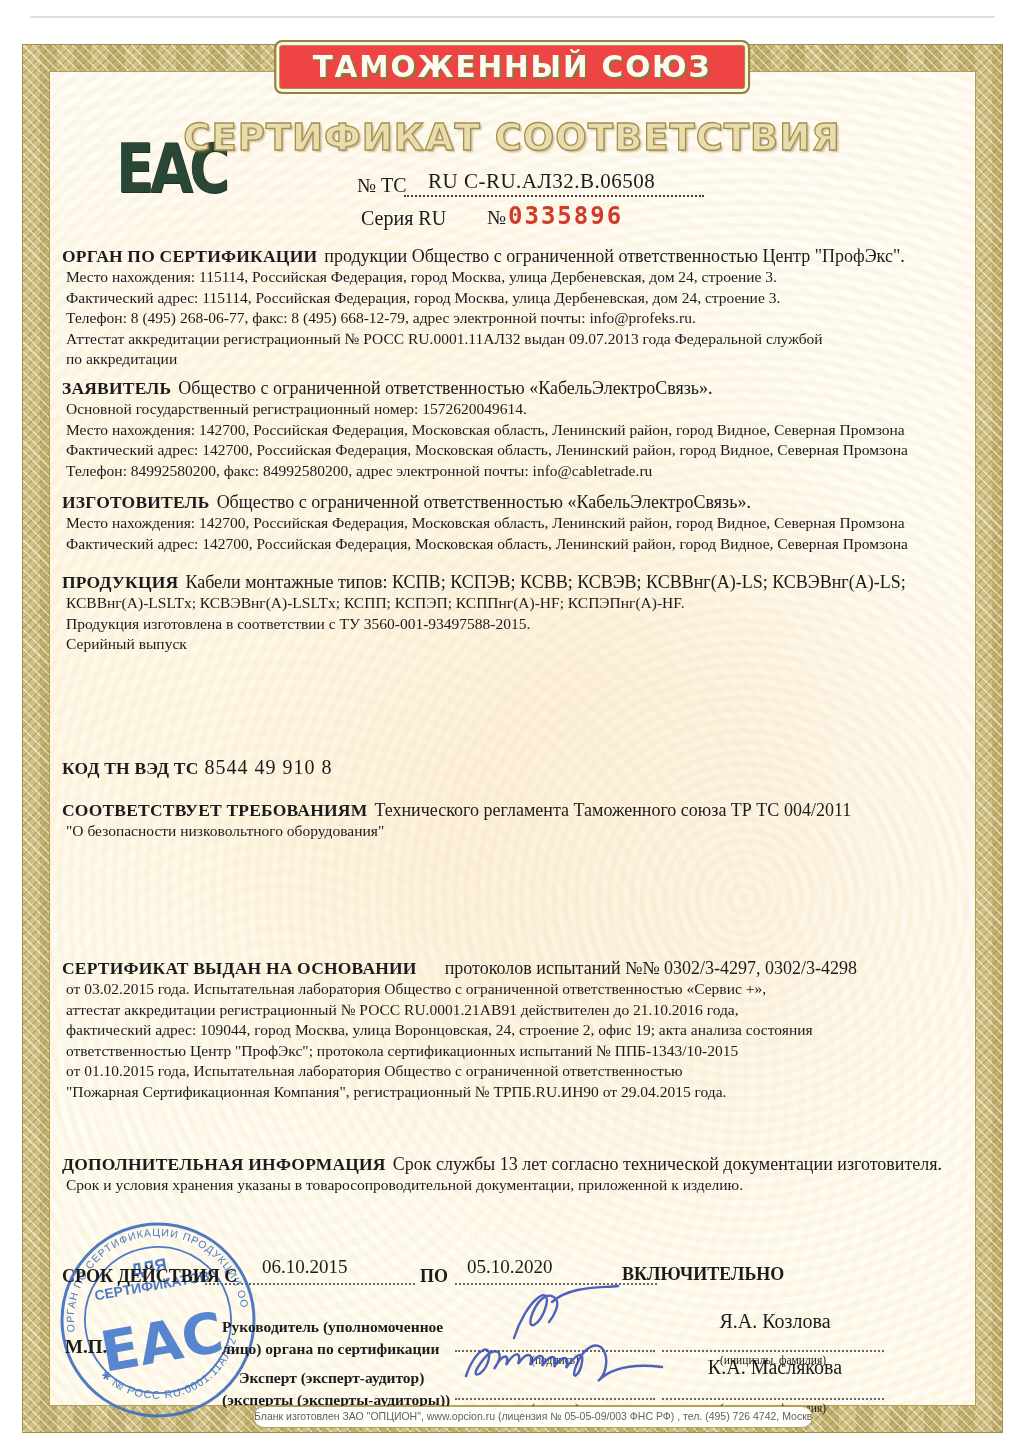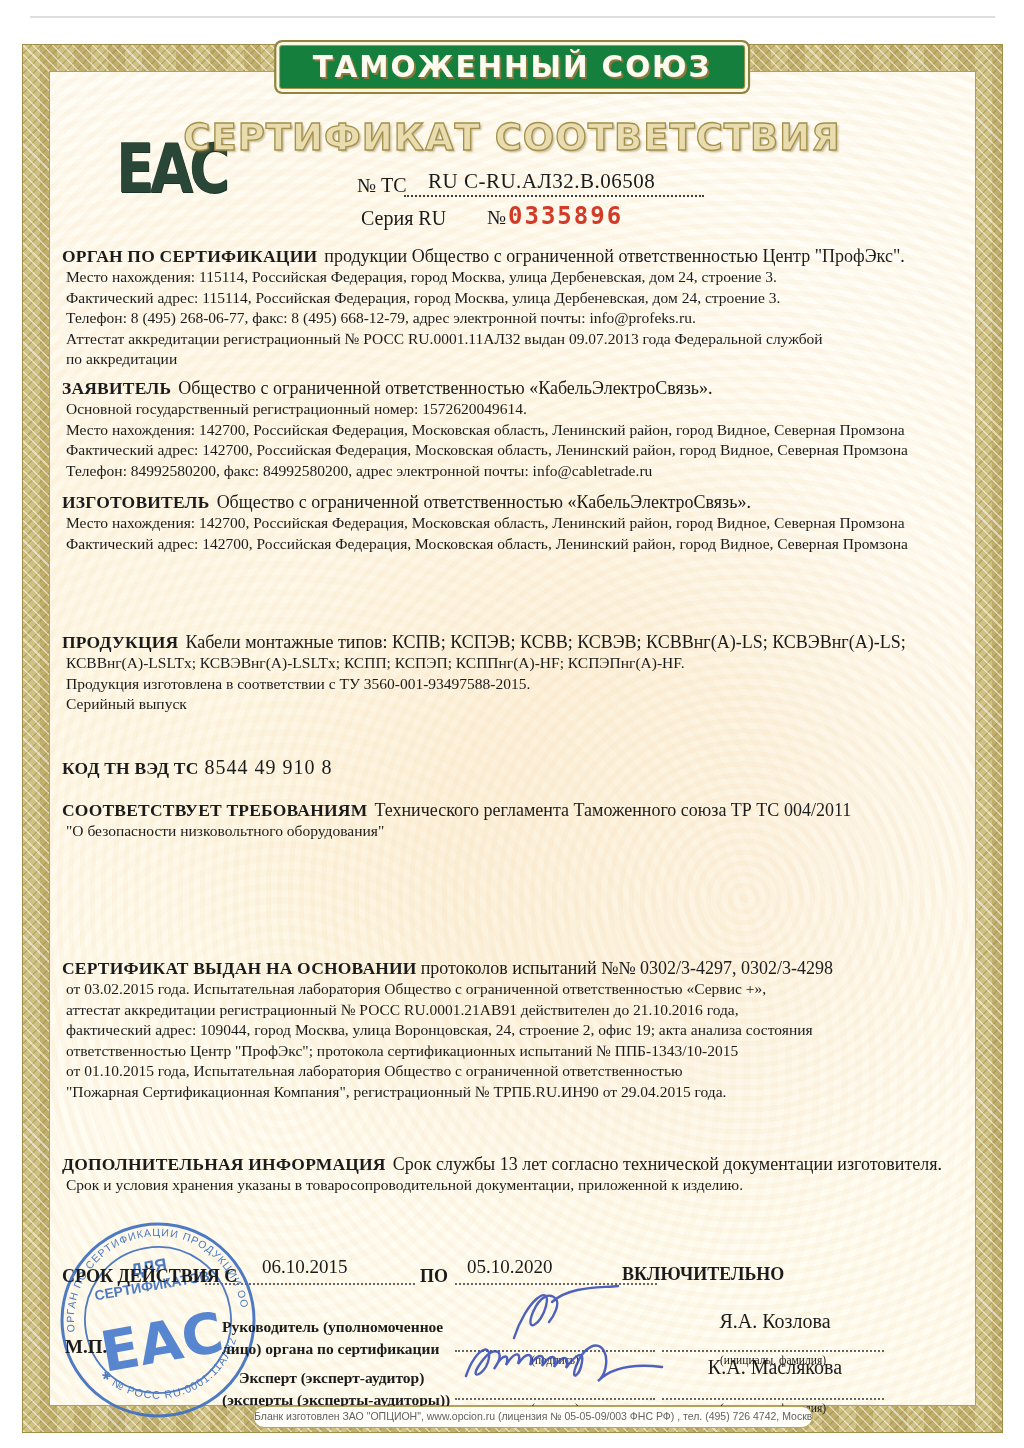--- a/index.html
+++ b/index.html
@@ -26,21 +26,21 @@
       radial-gradient(circle at 62% 58%, rgba(233,180,110,.10) 0 18%, rgba(255,255,255,0) 45%),
       radial-gradient(circle at 30% 40%, rgba(250,220,160,.14) 0 25%, rgba(255,255,255,0) 55%),
       repeating-radial-gradient(circle at 75% 62%, rgba(214,160,60,.05) 0 5px, rgba(255,255,255,0) 5px 11px),
       repeating-radial-gradient(circle at 25% 75%, rgba(230,190,120,.05) 0 7px, rgba(255,255,255,0) 7px 14px),
       linear-gradient(#fffdf6,#fffcf1);
   }
 
   
   .cu-box {
     left:50%; top:40px; transform:translateX(-50%); z-index:5;
-    background:#15803d; border:2px solid #94833f; border-radius:8px;
+    background:#ef4444; border:2px solid #94833f; border-radius:8px;
     box-shadow: inset 0 0 0 3px rgba(255,252,235,.95), inset 0 0 0 4px #a3944e;
     padding:6px 26px 8px;
   }
   .cu-box span {
     display:inline-block; white-space:nowrap; transform:scaleX(.95);
     font-family:"DejaVu Sans", sans-serif; font-weight:bold; font-size:31px; letter-spacing:2px;
     color:#fdfbf0; text-shadow:2px 2px 0 #877a3c;
   }
   .eac-mark {
     left:116px; top:134px; z-index:3;
@@ -143,38 +143,38 @@
   <div class="ln">Фактический адрес: 142700, Российская Федерация, Московская область, Ленинский район, город Видное, Северная Промзона</div>
   <div class="ln">Телефон: 84992580200, факс: 84992580200, адрес электронной почты: info@cabletrade.ru</div>
 </div>
 
 <div class="sec" style="top:492px">
   <span class="h">ИЗГОТОВИТЕЛЬ</span><span class="a">Общество с ограниченной ответственностью «КабельЭлектроСвязь».</span>
   <div class="ln">Место нахождения: 142700, Российская Федерация, Московская область, Ленинский район, город Видное, Северная Промзона</div>
   <div class="ln">Фактический адрес: 142700, Российская Федерация, Московская область, Ленинский район, город Видное, Северная Промзона</div>
 </div>
 
-<div class="sec" style="top:632px">
+<div class="sec" style="top:572px">
   <span class="h">ПРОДУКЦИЯ</span><span class="a">Кабели монтажные типов: КСПВ; КСПЭВ; КСВВ; КСВЭВ; КСВВнг(А)-LS; КСВЭВнг(А)-LS;</span>
   <div class="ln">КСВВнг(А)-LSLTх; КСВЭВнг(А)-LSLTх; КСПП; КСПЭП; КСППнг(А)-HF; КСПЭПнг(А)-HF.</div>
   <div class="ln">Продукция изготовлена в соответствии с ТУ 3560-001-93497588-2015.</div>
   <div class="ln">Серийный выпуск</div>
 </div>
 
 <div class="sec" style="top:756px">
   <span class="h">КОД ТН ВЭД ТС</span><span class="code-value">8544 49 910 8</span>
 </div>
 
 <div class="sec" style="top:800px">
   <span class="h">СООТВЕТСТВУЕТ ТРЕБОВАНИЯМ</span><span class="a">Технического регламента Таможенного союза ТР ТС 004/2011</span>
   <div class="ln">"О безопасности низковольтного оборудования"</div>
 </div>
 
 <div class="sec" style="top:958px">
-  <span class="h">СЕРТИФИКАТ ВЫДАН НА ОСНОВАНИИ</span><span class="a" style="margin-left:4px">протоколов испытаний №№ 0302/3-4297, 0302/3-4298</span>
+  <span class="h">СЕРТИФИКАТ ВЫДАН НА ОСНОВАНИИ</span><span class="a" style="margin-left:28px">протоколов испытаний №№ 0302/3-4297, 0302/3-4298</span>
   <div class="ln">от 03.02.2015 года. Испытательная лаборатория Общество с ограниченной ответственностью «Сервис +»,</div>
   <div class="ln">аттестат аккредитации регистрационный № РОСС RU.0001.21АВ91 действителен до 21.10.2016 года,</div>
   <div class="ln">фактический адрес: 109044, город Москва, улица Воронцовская, 24, строение 2, офис 19; акта анализа состояния</div>
   <div class="ln">ответственностью Центр "ПрофЭкс"; протокола сертификационных испытаний № ППБ-1343/10-2015</div>
   <div class="ln">от 01.10.2015 года, Испытательная лаборатория Общество с ограниченной ответственностью</div>
   <div class="ln">"Пожарная Сертификационная Компания", регистрационный № ТРПБ.RU.ИН90 от 29.04.2015 года.</div>
 </div>
 
 <div class="sec" style="top:1154px">
   <span class="h">ДОПОЛНИТЕЛЬНАЯ ИНФОРМАЦИЯ</span><span class="a">Срок службы 13 лет согласно технической документации изготовителя.</span>

